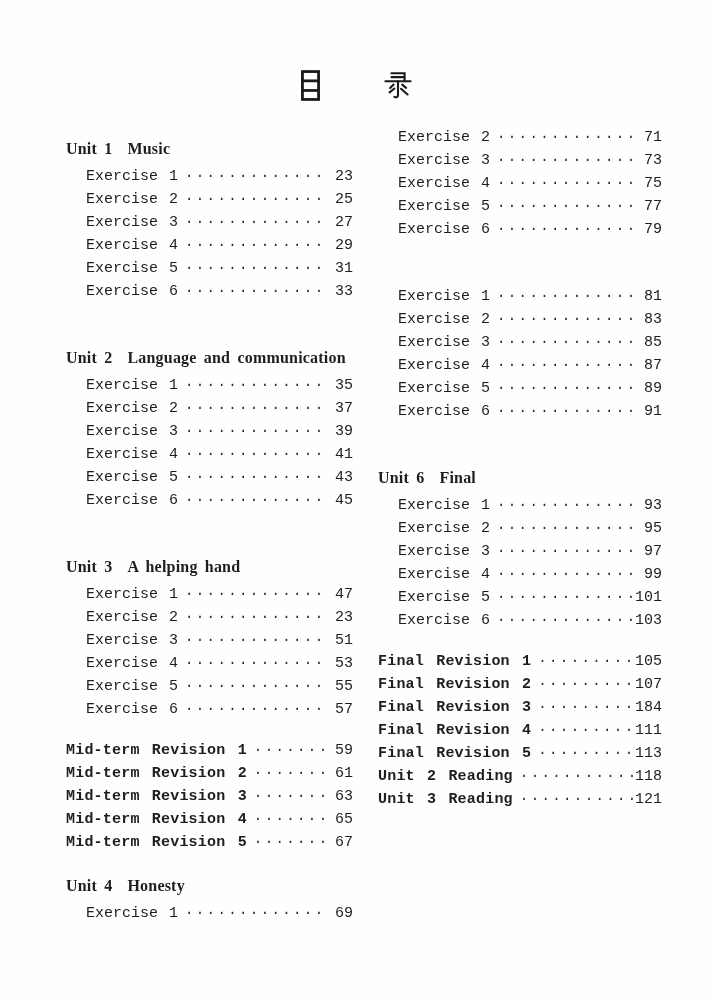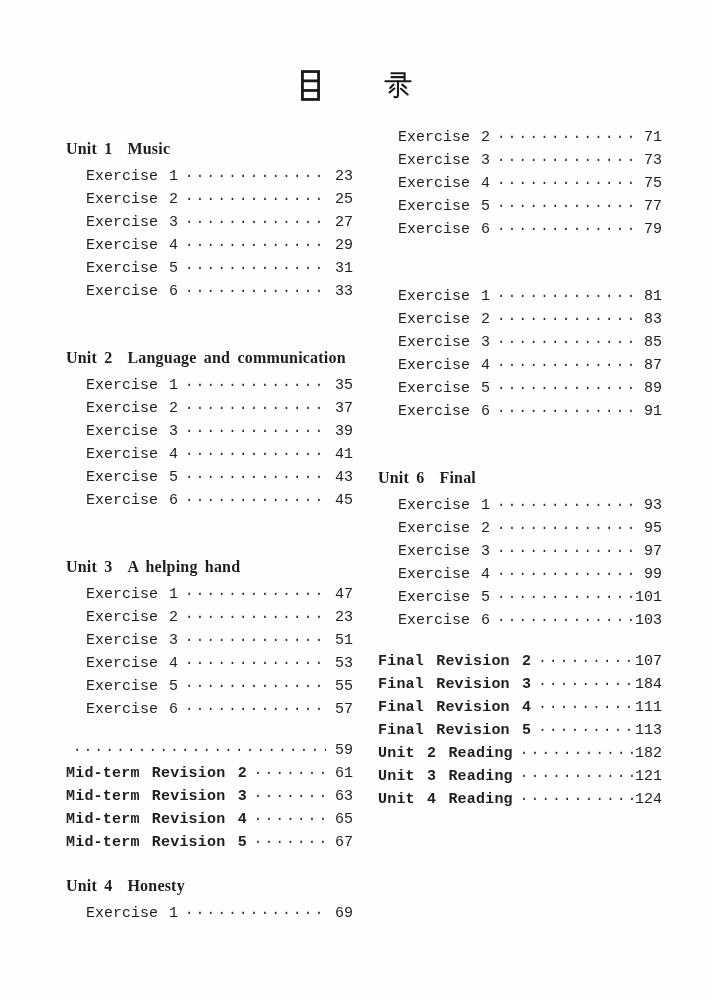--- a/index.html
+++ b/index.html
@@ -176,20 +176,21 @@
             <span class="pagenum">55</span>
           </div>
           <div class="row row--indent">
             <span class="label">Exercise 6</span>
             <span class="dots"></span>
             <span class="pagenum">57</span>
           </div>
         </div>
         <div class="section section--revisions">
           <div class="row row--bold">
+            <span class="label">Mid-term Revision 1</span>
             <span class="dots"></span>
             <span class="pagenum">59</span>
           </div>
           <div class="row row--bold">
             <span class="label">Mid-term Revision 2</span>
             <span class="dots"></span>
             <span class="pagenum">61</span>
           </div>
           <div class="row row--bold">
             <span class="label">Mid-term Revision 3</span>
@@ -304,20 +305,25 @@
             <span class="pagenum">101</span>
           </div>
           <div class="row row--indent">
             <span class="label">Exercise 6</span>
             <span class="dots"></span>
             <span class="pagenum">103</span>
           </div>
         </div>
         <div class="section section--revisions">
           <div class="row row--bold">
+            <span class="label">Final Revision 1</span>
+            <span class="dots"></span>
+            <span class="pagenum">105</span>
+          </div>
+          <div class="row row--bold">
             <span class="label">Final Revision 2</span>
             <span class="dots"></span>
             <span class="pagenum">107</span>
           </div>
           <div class="row row--bold">
             <span class="label">Final Revision 3</span>
             <span class="dots"></span>
             <span class="pagenum">184</span>
           </div>
           <div class="row row--bold">
@@ -326,29 +332,24 @@
             <span class="pagenum">111</span>
           </div>
           <div class="row row--bold">
             <span class="label">Final Revision 5</span>
             <span class="dots"></span>
             <span class="pagenum">113</span>
           </div>
           <div class="row row--bold">
             <span class="label">Unit 2 Reading</span>
             <span class="dots"></span>
-            <span class="pagenum">182</span>
+            <span class="pagenum">118</span>
           </div>
           <div class="row row--bold">
             <span class="label">Unit 3 Reading</span>
             <span class="dots"></span>
             <span class="pagenum">121</span>
-          </div>
-          <div class="row row--bold">
-            <span class="label">Unit 4 Reading</span>
-            <span class="dots"></span>
-            <span class="pagenum">124</span>
           </div>
         </div>
       </div>
   </div>
 
 </div>
 
 </body></html>

